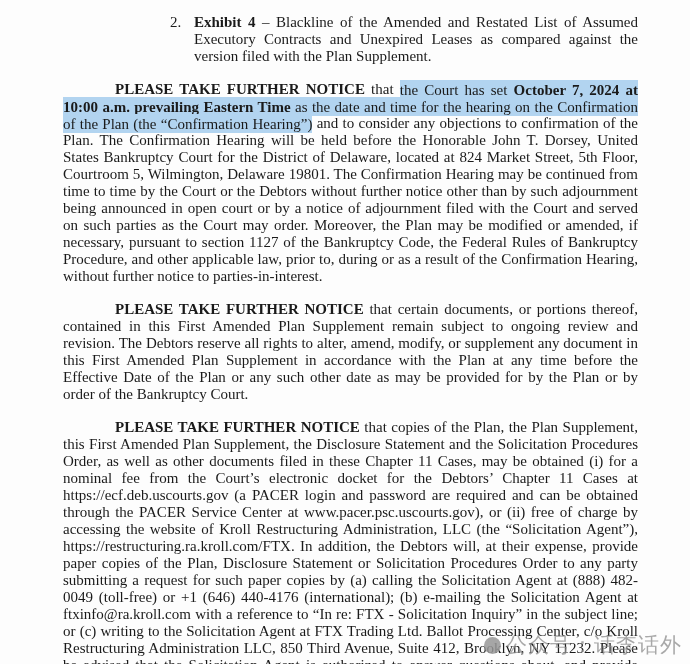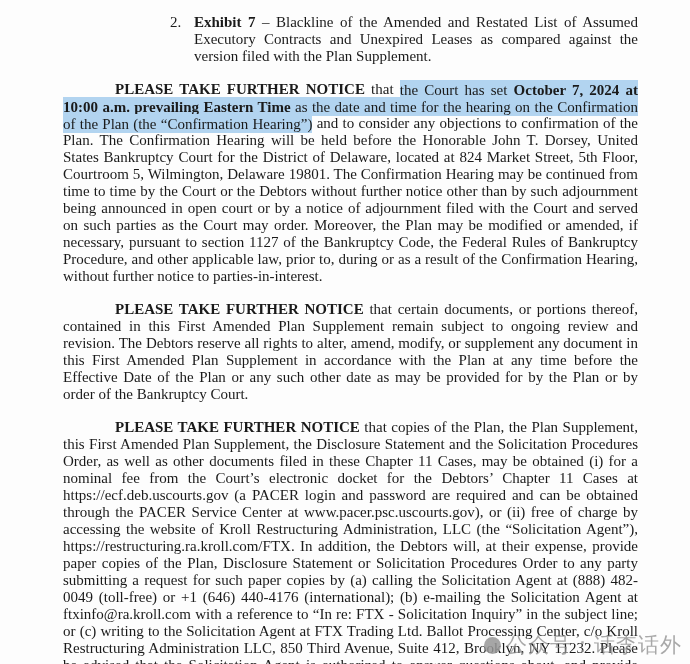--- a/index.html
+++ b/index.html
@@ -63,21 +63,21 @@
   }
 </style>
 </head>
 <body>
 
 <div class="page" style="background: rgb(253, 253, 253); color: rgb(26, 26, 26);">
   <div class="content">
 
     <div class="list-item">
       <span class="list-num">2.</span>
-      <div class="list-text"><span class="b">Exhibit 7</span><span> – Blackline of the Amended and Restated List of Assumed Executory Contracts and Unexpired Leases as compared against the version filed with the Plan Supplement.</span></div>
+      <div class="list-text"><span class="b">Exhibit 4</span><span> – Blackline of the Amended and Restated List of Assumed Executory Contracts and Unexpired Leases as compared against the version filed with the Plan Supplement.</span></div>
     </div>
 
     <p class="para"><span class="b">PLEASE TAKE FURTHER NOTICE</span><span> that </span><span class="hl">the Court has set </span><span class="b hl">October 7, 2024 at 10:00 a.m. prevailing Eastern Time</span><span class="hl"> as the date and time for the hearing on the Confirmation of the Plan (the “</span><span class="u hl">Confirmation Hearing</span><span class="hl">”)</span><span> and to consider any objections to confirmation of the Plan.  The Confirmation Hearing will be held before the Honorable John T. Dorsey, United States Bankruptcy Court for the District of Delaware, located at 824 Market Street, 5th Floor, Courtroom 5, Wilmington, Delaware 19801.  The Confirmation Hearing may be continued from time to time by the Court or the Debtors without further notice other than by such adjournment being announced in open court or by a notice of adjournment filed with the Court and served on such parties as the Court may order. Moreover, the Plan may be modified or amended, if necessary, pursuant to section 1127 of the Bankruptcy Code, the Federal Rules of Bankruptcy Procedure, and other applicable law, prior to, during or as a result of the Confirmation Hearing, without further notice to parties-in-interest.</span></p>
 
     <p class="para"><span class="b">PLEASE TAKE FURTHER NOTICE</span><span> that certain documents, or portions thereof, contained in this First Amended Plan Supplement remain subject to ongoing review and revision.  The Debtors reserve all rights to alter, amend, modify, or supplement any document in this First Amended Plan Supplement in accordance with the Plan at any time before the Effective Date of the Plan or any such other date as may be provided for by the Plan or by order of the Bankruptcy Court.</span></p>
 
     <p class="para"><span class="b">PLEASE TAKE FURTHER NOTICE</span><span> that copies of the Plan, the Plan Supplement, this First Amended Plan Supplement, the Disclosure Statement and the Solicitation Procedures Order, as well as other documents filed in these Chapter 11 Cases, may be obtained (i) for a nominal fee from the Court’s electronic docket for the Debtors’ Chapter 11 Cases at </span><span class="u">https://ecf.deb.uscourts.gov</span><span> (a PACER login and password are required and can be obtained through the PACER Service Center at </span><span class="u">www.pacer.psc.uscourts.gov</span><span>), or (ii) free of charge by accessing the website of Kroll Restructuring Administration, LLC (the “</span><span class="u">Solicitation Agent</span><span>”), </span><span class="u">https://restructuring.ra.kroll.com/FTX</span><span>.  In addition, the Debtors will, at their expense, provide paper copies of the Plan, Disclosure Statement or Solicitation Procedures Order to any party submitting a request for such paper copies by (a) calling the Solicitation Agent at (888) 482-0049 (toll-free) or +1 (646) 440-4176 (international); (b) e-mailing the Solicitation Agent at </span><span class="u">ftxinfo@ra.kroll.com</span><span> with a reference to “In re: FTX - Solicitation Inquiry” in the subject line; or (c) writing to the Solicitation Agent at FTX Trading Ltd. Ballot Processing Center, c/o Kroll Restructuring Administration LLC, 850 Third Avenue, Suite 412, Brooklyn, NY 11232.  Please be advised that the Solicitation Agent is authorized to answer questions about, and provide additional copies of, materials filed in these Chapter 11 Cases, but may not advise you as to</span></p>
 
   </div>
 

